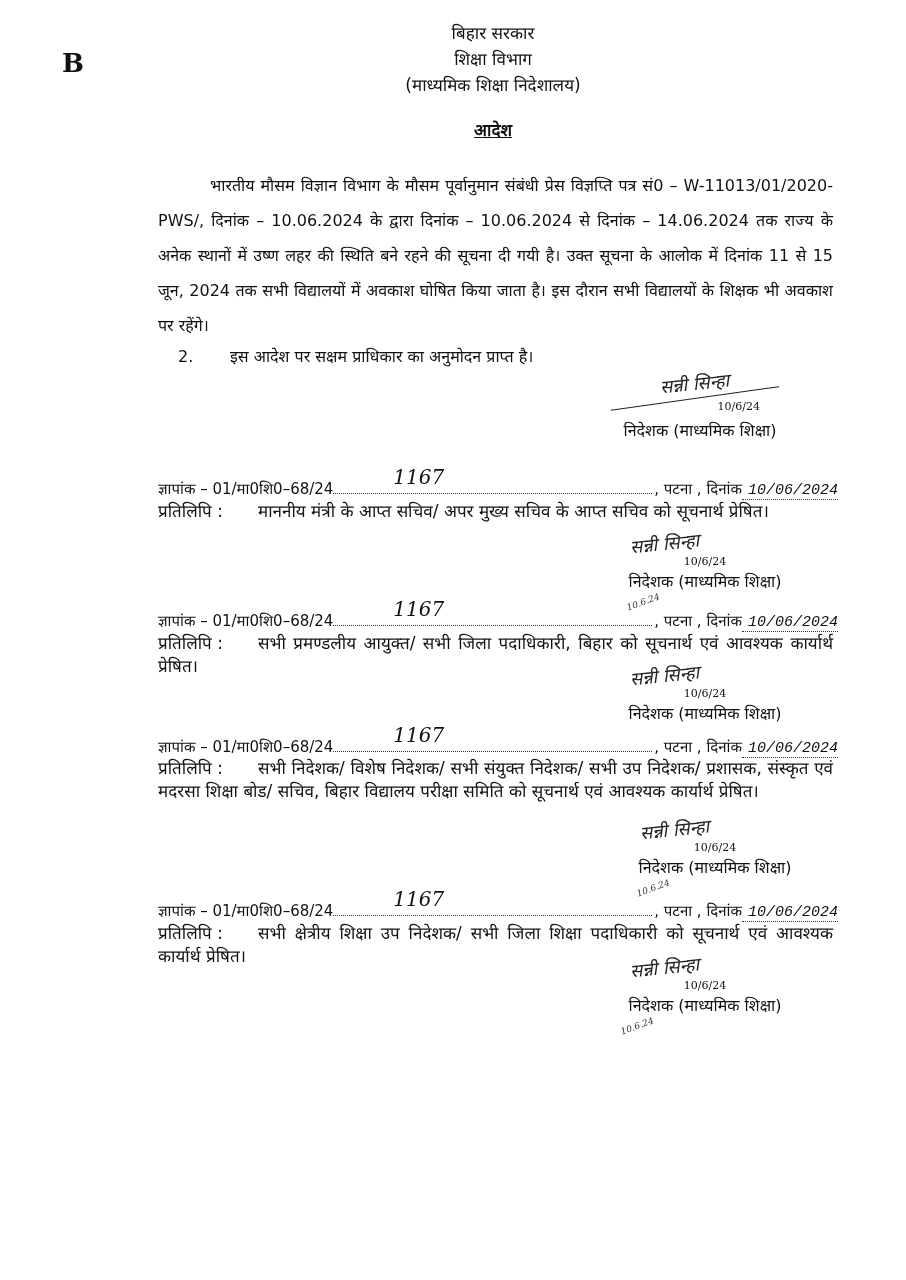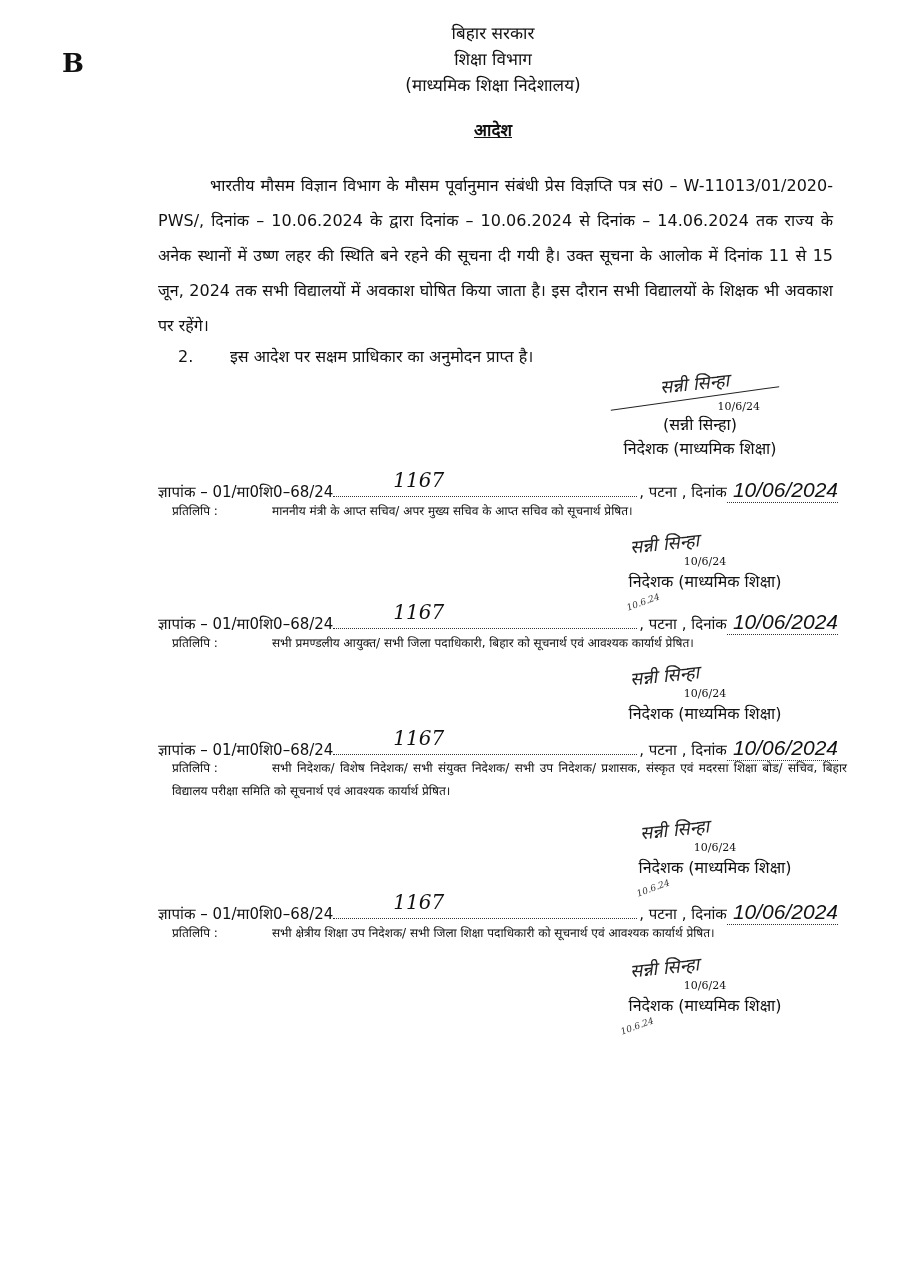--- a/index.html
+++ b/index.html
@@ -34,25 +34,25 @@
     }
     .memo-line .dots {
       flex: 1; border-bottom: 1px dotted #333; position: relative; margin: 0 2px 0 0;
       height: 14px;
     }
     .handnum {
       font-family: "DejaVu Serif", serif; font-style: italic; font-size: 20px;
       position: absolute; left: 60px; top: -14px;
     }
     .handdate {
-      font-family: Liberation Sans, sans-serif; font-style: italic; font-size: 21px;
+      font-family: Liberation Mono, monospace; font-style: italic; font-size: 15px;
       border-bottom: 1px dotted #333; padding-left: 6px;
     }
     .copy {
-      left: 172px; width: 675px; font-size: 12px; line-height: 23px;
+      left: 158px; width: 675px; font-size: 17px; line-height: 23px;
       text-align: justify;
     }
     .copy .lbl { display: inline-block; width: 100px; }
     .stamp {
       font-family: "DejaVu Serif", serif; font-style: italic; font-size: 9px;
       color: #333; transform: rotate(-20deg); display: inline-block;
     }
     .mark { font-family: "DejaVu Serif", serif; font-weight: bold; font-size: 26px; }
   </style>
 </head>
@@ -73,21 +73,20 @@
 </div>
 
 <div class="abs pt2" style="top:345px;">
   <span class="num">2.</span><span>इस आदेश पर सक्षम प्राधिकार का अनुमोदन प्राप्त है।</span>
 </div>
 
 <div class="abs sigblk" style="left:590px; top:372px; width:220px;">
   <div style="height:26px; padding-left:70px; text-align:left;"><span class="sign">सन्नी सिन्हा</span></div>
   <div class="sig-line" style="width:170px; margin-left:20px;"></div>
   <div class="sig-date" style="text-align:right; padding-right:50px; margin-top:-4px;">10/6/24</div>
-  <div style="margin-top:-6px;">(सन्नी सिन्हा)</div>
   <div>निदेशक (माध्यमिक शिक्षा)</div>
 </div>
 
 <div class="abs memo-line" style="top:478px;">
   <span>ज्ञापांक – 01/मा0शि0–68/24</span>
   <span class="dots">
       <span class="handnum">1167</span>
     </span>
   <span>, पटना , दिनांक</span>
   <span class="handdate">10/06/2024</span>

